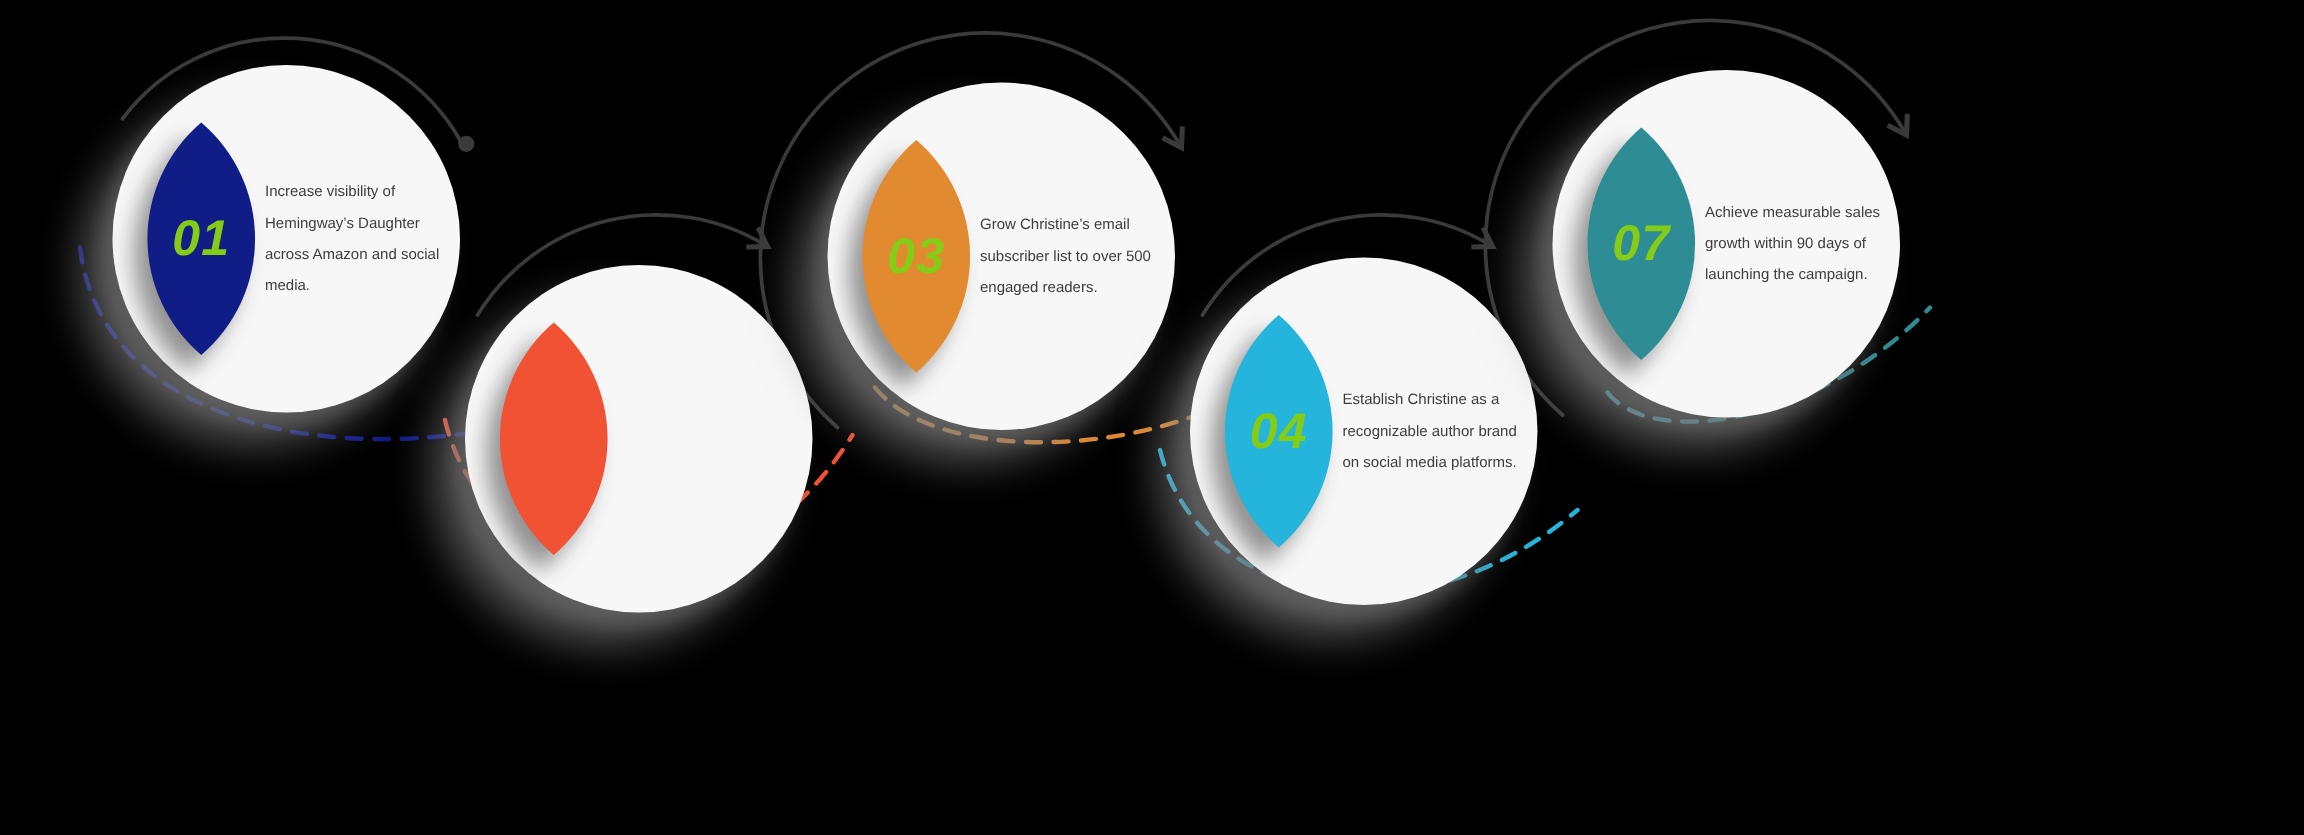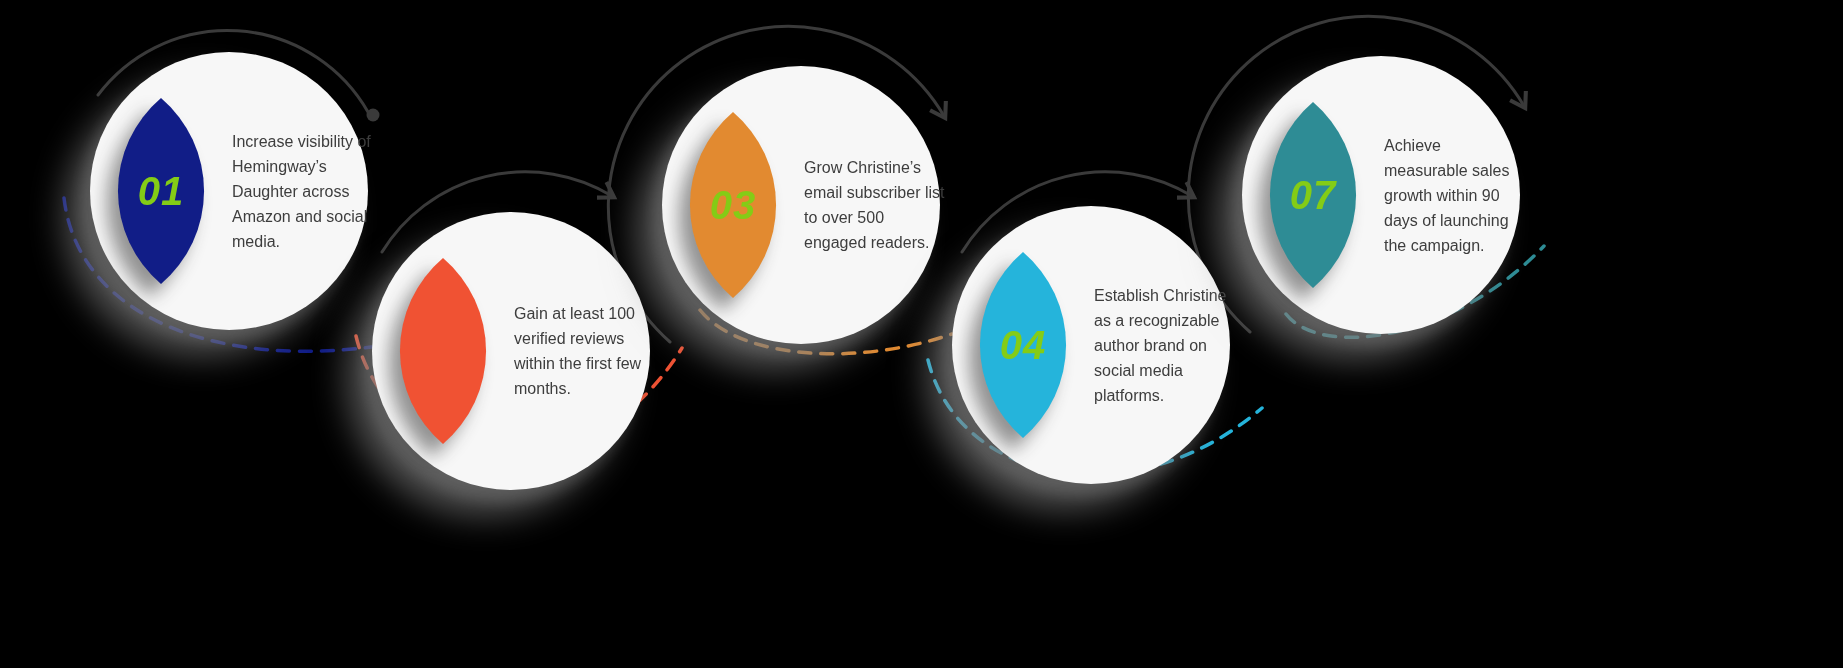--- a/index.html
+++ b/index.html
@@ -60,24 +60,23 @@
     font-weight: bold;
     font-style: italic;
     letter-spacing: 1px;
   }
   .step-text {
     position: absolute;
     left: 122px;
     top: 50%;
     transform: translateY(-50%);
     width: 142px;
-    font-size: 16px;
+    font-size: 12px;
     line-height: 25px;
     color: #3d3d3d;
-    margin-left: 20px;
   }
   
   .step[data-step="0"] { left: 90px;   top: 52px;  }
   .step[data-step="1"] { left: 372px;  top: 212px; }
   .step[data-step="2"] { left: 662px;  top: 66px;  }
   .step[data-step="3"] { left: 952px;  top: 206px; }
   .step[data-step="4"] { left: 1242px; top: 56px;  }
 
   .solid-arc { fill: none; stroke-width: 3; stroke-linecap: round; }
   .dashed-arc { fill: none; stroke-width: 3.5; stroke-linecap: round; stroke-dasharray: 12 10; }
@@ -119,21 +118,20 @@
     <div class="step-text">Increase visibility of Hemingway’s Daughter across Amazon and social media.</div>
   </div>
 
   <div class="step" data-step="1">
     <div class="circle"></div>
     <div class="leaf-wrap">
       <svg width="90" height="192" viewBox="0 0 90 192">
         <path d="M45 3 A122 122 0 0 1 45 189 A122 122 0 0 1 45 3 Z" fill="#f05233"></path>
       </svg>
     </div>
-    <div class="step-text">Gain at least 100 verified reviews within the first few months.</div>
   </div>
 
   <div class="step" data-step="2">
     <div class="circle"></div>
     <div class="leaf-wrap">
       <svg width="90" height="192" viewBox="0 0 90 192">
         <path d="M45 3 A122 122 0 0 1 45 189 A122 122 0 0 1 45 3 Z" fill="#e28a30"></path>
       </svg>
     </div>
     <div class="step-number">03</div>

